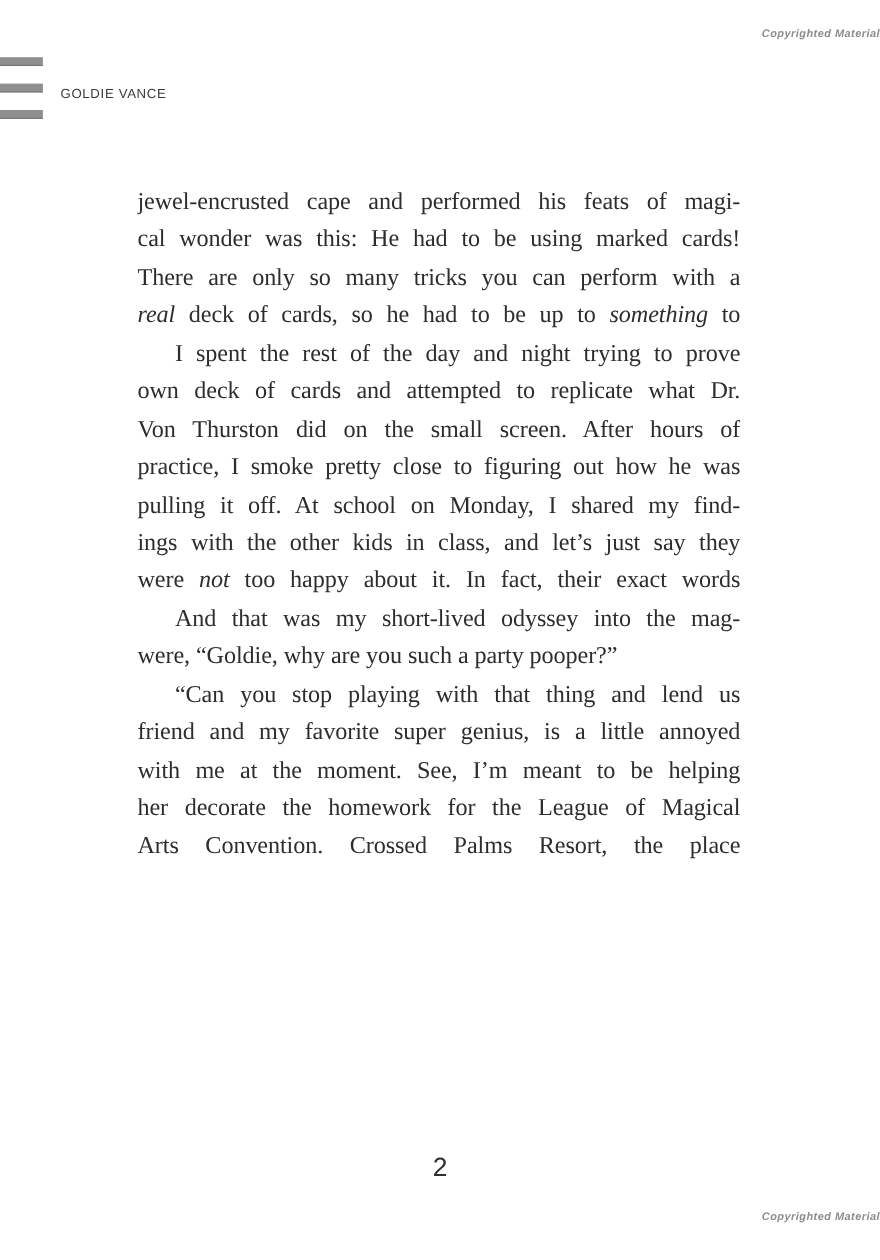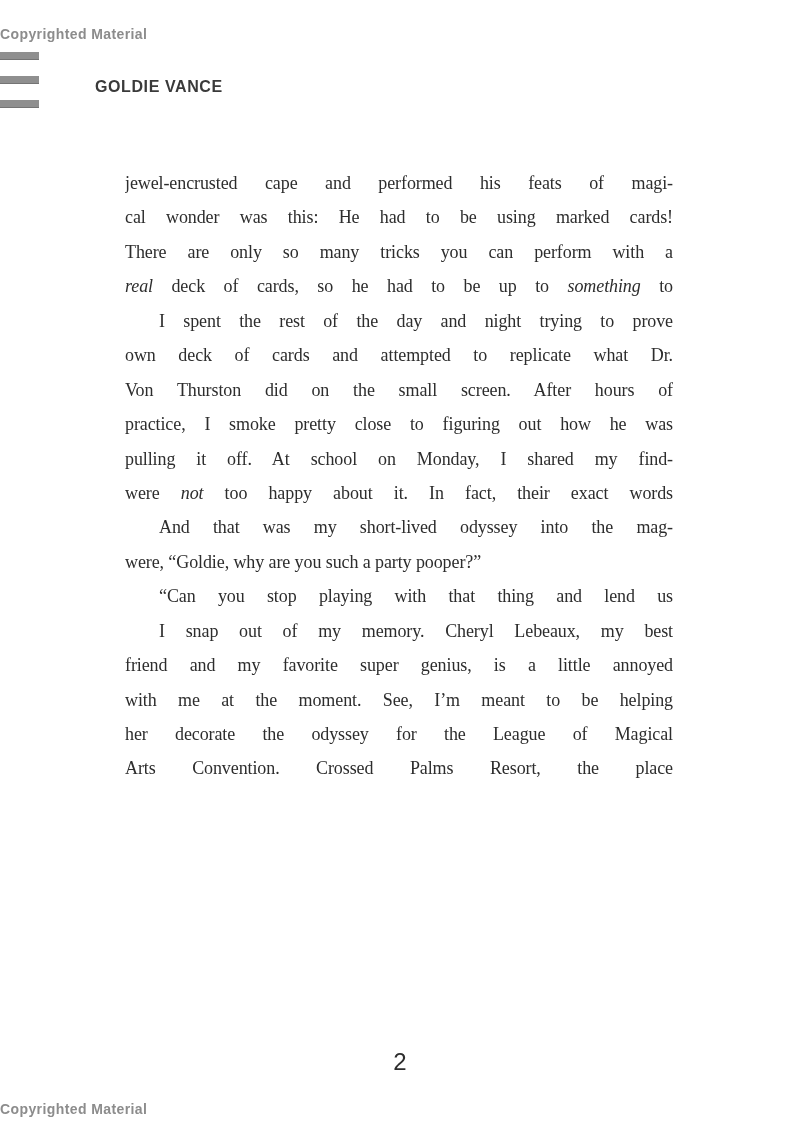--- a/index.html
+++ b/index.html
@@ -9,62 +9,62 @@
     width: 800px;
     height: 1145px;
     background: var(--page_bg, #ffffff);
     font-family: "Liberation Serif", serif;
     overflow: hidden;
   }
   .copyright {
     position: absolute;
     left: 0;
     width: 100%;
-    text-align: left;
+    text-align: right;
     font-family: "Liberation Sans", sans-serif;
     font-weight: bold;
-    font-size: 14px;
+    font-size: 10px;
     letter-spacing: 0.4px;
     color: var(--muted, #8c8c8c);
+    font-style: italic;
   }
   .copyright.top { top: 26px; }
   .copyright.bottom { top: 1101px; }
   .header-bar {
     position: absolute;
     left: 0;
     width: 39px;
     height: 8px;
     background: var(--bar, #8f8f8f);
     border-bottom: 1px solid #747474;
   }
   .bar1 { top: 52px; }
   .bar2 { top: 76px; }
   .bar3 { top: 100px; }
   .running-header {
     position: absolute;
     left: 55px;
     top: 78px;
     font-family: "Liberation Sans", sans-serif;
-    font-size: 16px;
-    font-weight: 700;
+    font-size: 12px;
+    font-weight: 400;
     letter-spacing: 0.6px;
     color: var(--header_text, #3a3a3a);
-    margin-left: 40px;
   }
   .body-text {
     position: absolute;
     left: 125px;
     top: 166px;
     width: 548px;
   }
   .line {
     height: 34.45px;
     line-height: 34.45px;
     overflow: hidden;
-    font-size: 18px;
+    font-size: 22px;
     letter-spacing: -0.1px;
     color: var(--ink, #2d2d2d);
     text-align: justify;
     text-align-last: justify;
     white-space: normal;
   }
   .line.nj {
     text-align: left;
     text-align-last: left;
   }
@@ -97,28 +97,28 @@
   <div class="body-text">
       <div class="line"><span>jewel-encrusted cape and performed his feats of magi-</span></div>
       <div class="line"><span>cal wonder was this: He had to be using marked cards!</span></div>
       <div class="line"><span>There are only so many tricks you can perform with a</span></div>
       <div class="line"><span class="it">real</span><span> deck of cards, so he had to be up to </span><span class="it">something</span><span> to</span></div>
       <div class="line ind"><span>I spent the rest of the day and night trying to prove</span></div>
       <div class="line"><span>own deck of cards and attempted to replicate what Dr.</span></div>
       <div class="line"><span>Von Thurston did on the small screen. After hours of</span></div>
       <div class="line"><span>practice, I smoke pretty close to figuring out how he was</span></div>
       <div class="line"><span>pulling it off. At school on Monday, I shared my find-</span></div>
+      <div class="line"><span>ings with the other kids in class, and let’s just say they</span></div>
       <div class="line"><span>were </span><span class="it">not</span><span> too happy about it. In fact, their exact words</span></div>
       <div class="line ind"><span>And that was my short-lived odyssey into the mag-</span></div>
       <div class="line nj"><span>were, “Goldie, why are you such a party pooper?”</span></div>
       <div class="line ind"><span>“Can you stop playing with that thing and lend us</span></div>
-      <div class="line ind"><span>I snap out of my memory. Cheryl Lebeaux, my best</span></div>
       <div class="line"><span>friend and my favorite super genius, is a little annoyed</span></div>
       <div class="line"><span>with me at the moment. See, I’m meant to be helping</span></div>
-      <div class="line"><span>her decorate the odyssey for the League of Magical</span></div>
+      <div class="line"><span>her decorate the homework for the League of Magical</span></div>
       <div class="line"><span>Arts Convention. Crossed Palms Resort, the place</span></div>
     </div>
 
   <div class="page-number">2</div>
 
   <div class="copyright bottom">Copyrighted Material</div>
 
 </div>
 
 </body></html>

